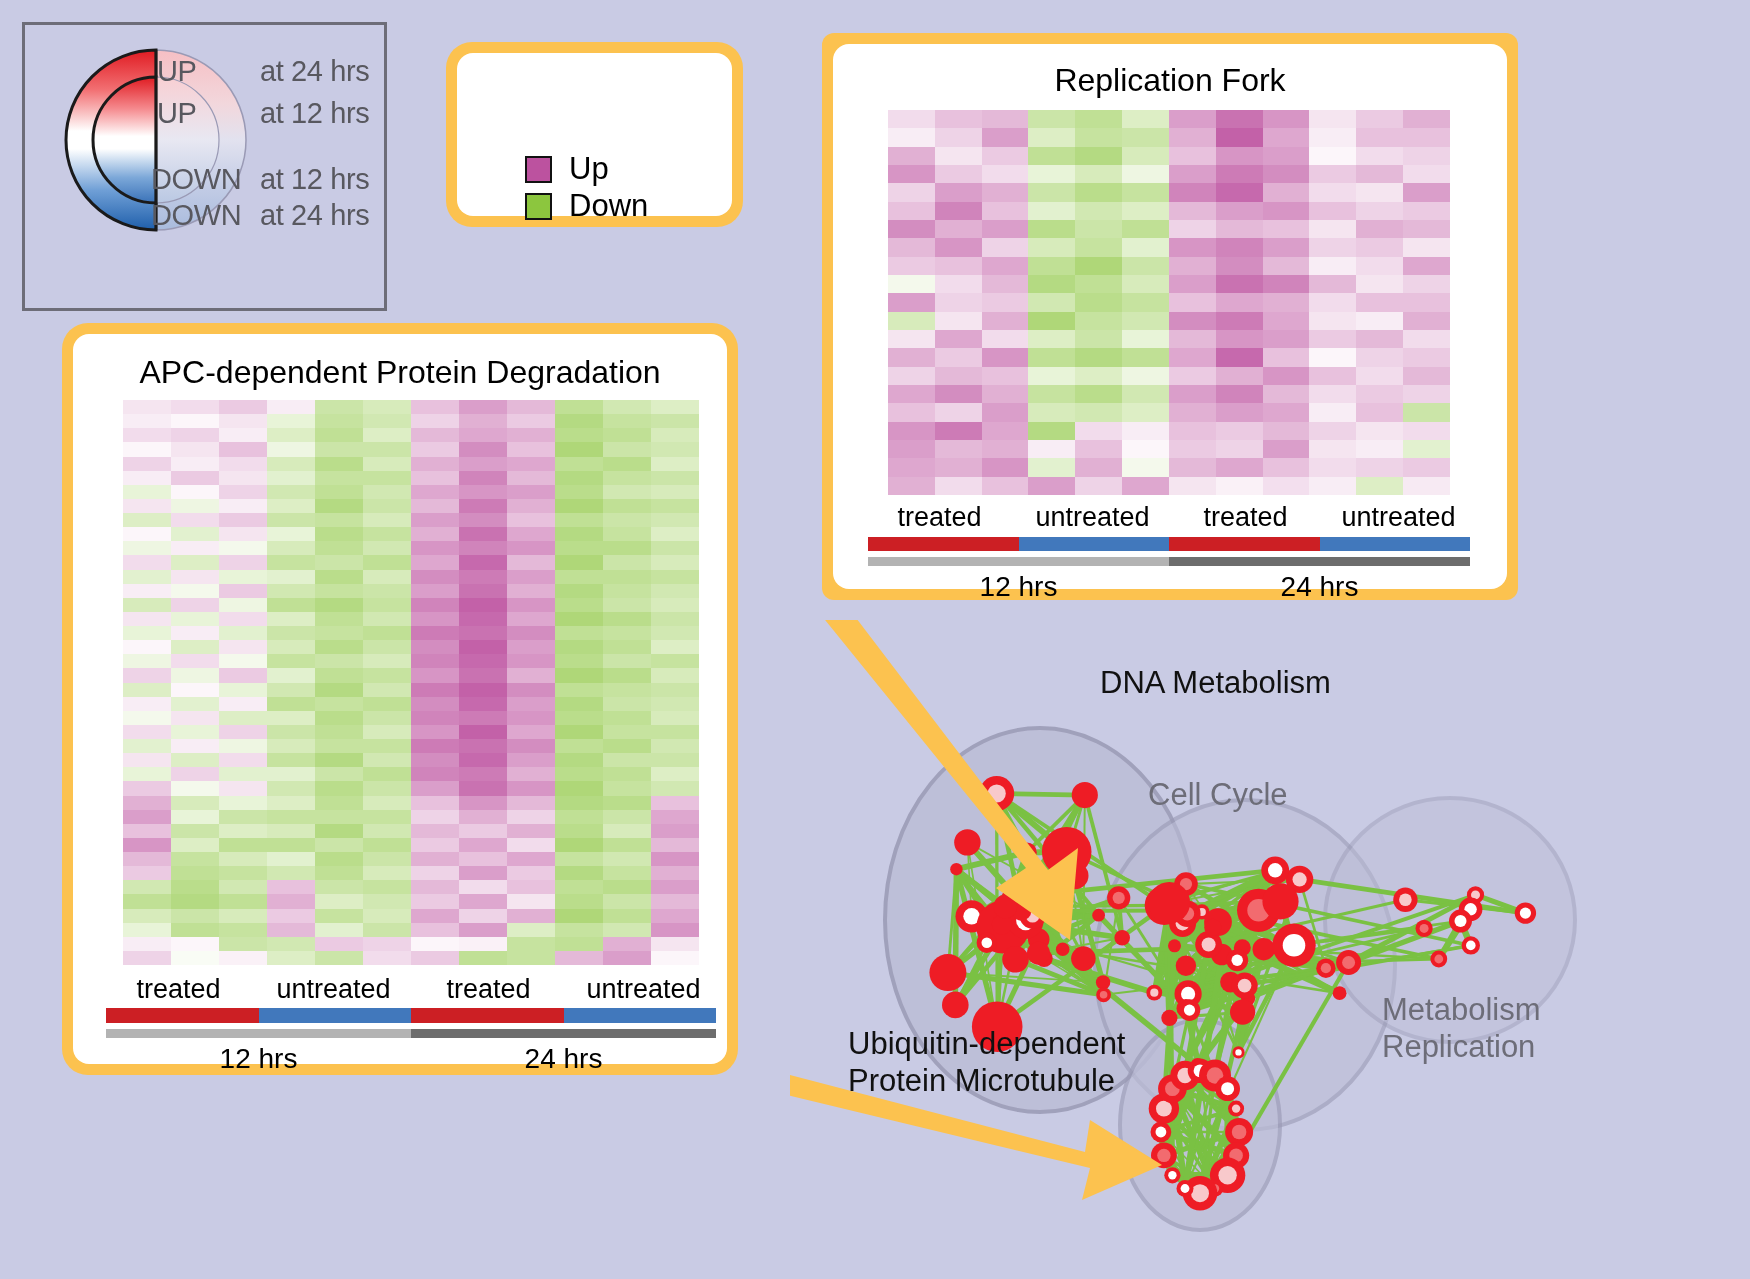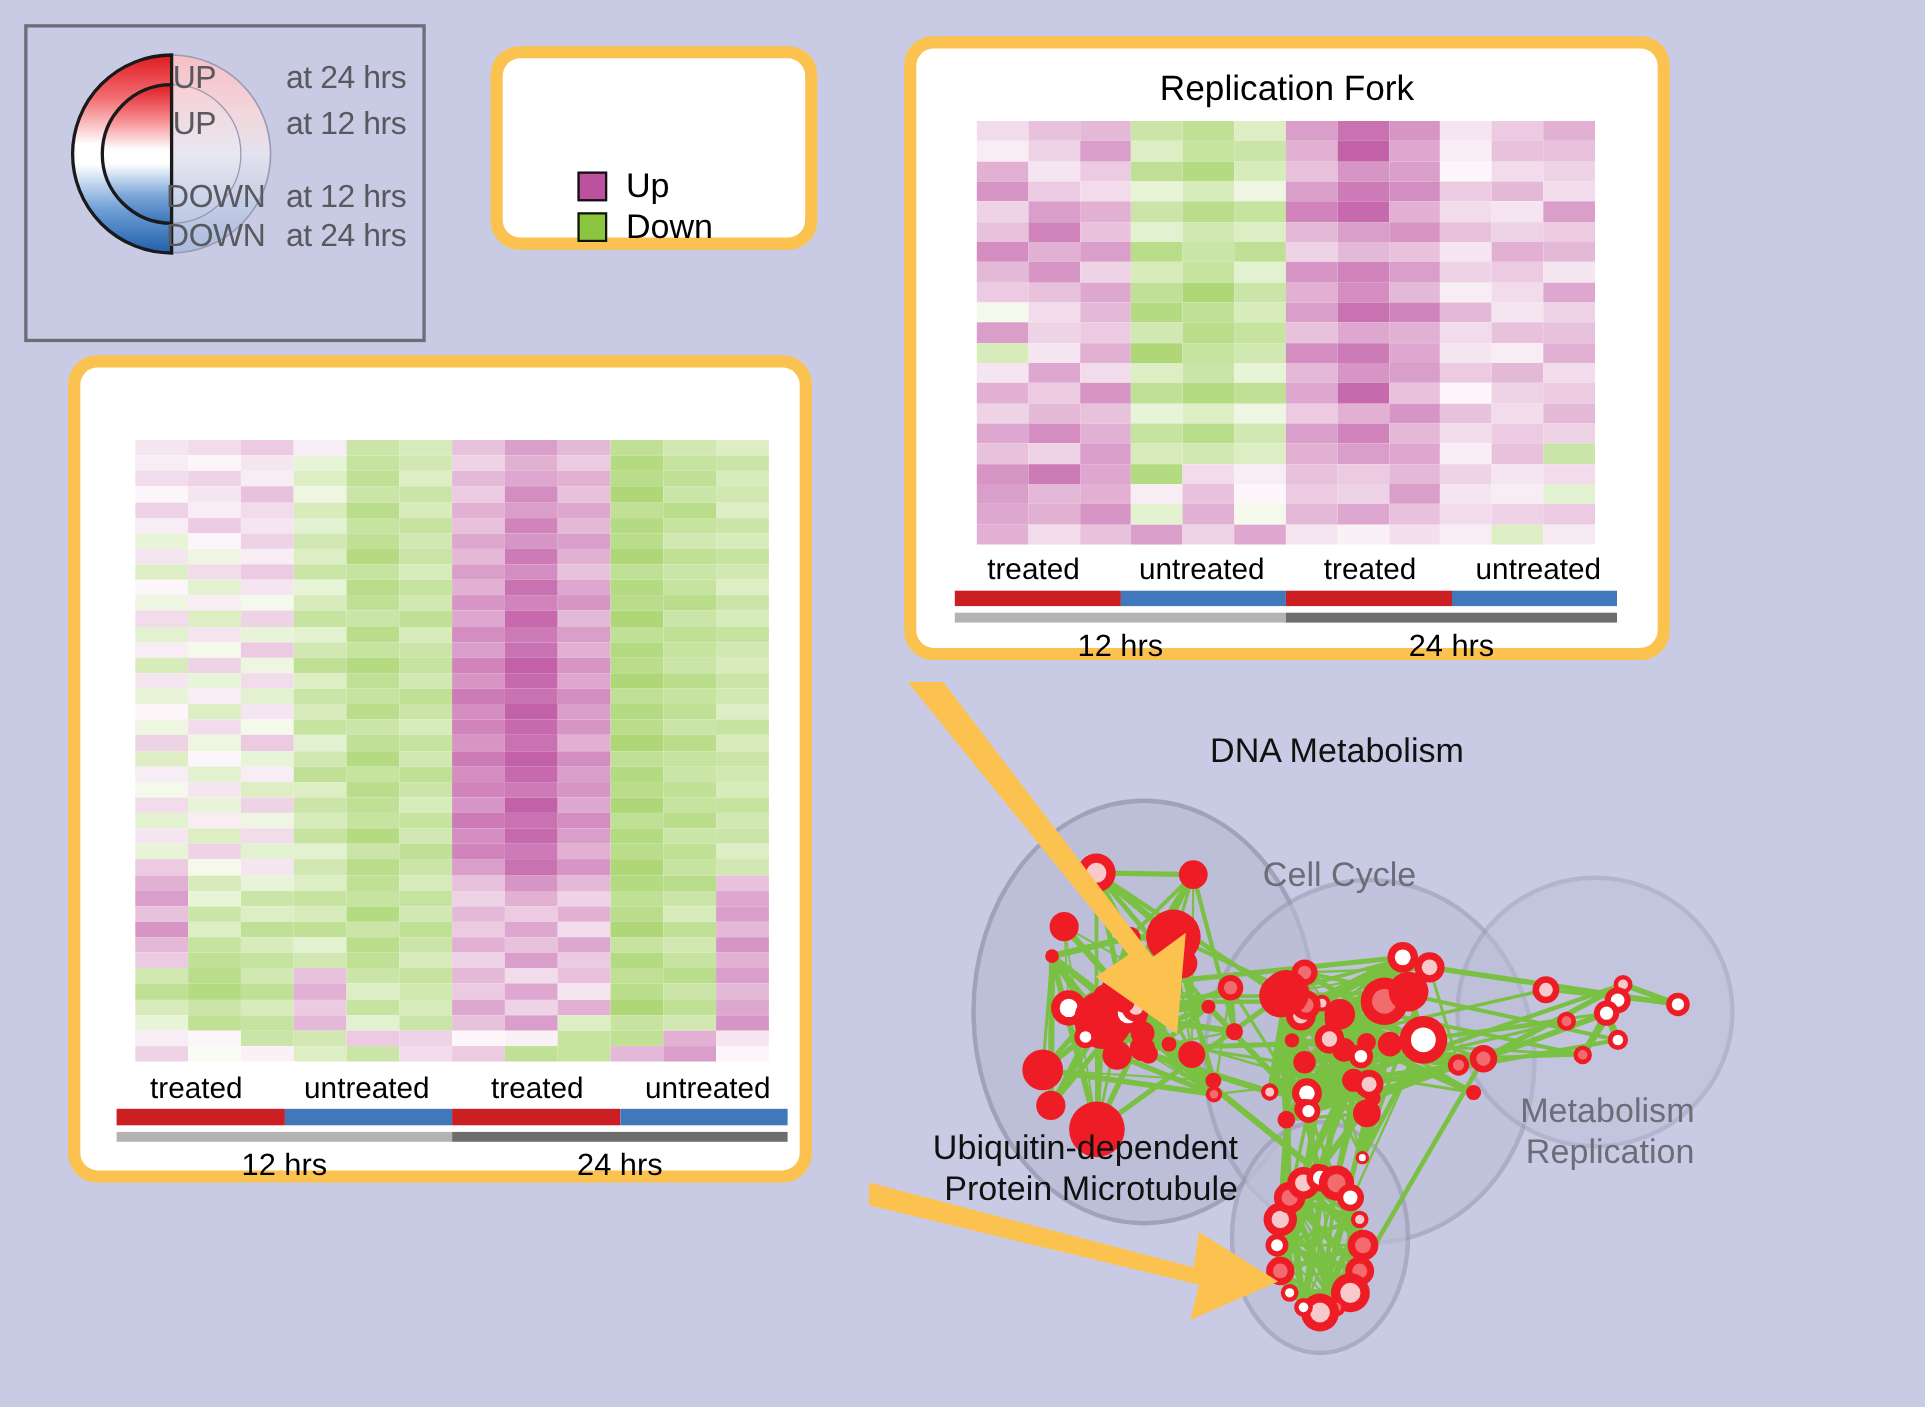--- a/index.html
+++ b/index.html
@@ -54,21 +54,21 @@
     position:absolute;left:0;top:16px;width:100%;
     text-align:center;font-size:31px;color:#000;line-height:1.18;
   }
   .legend-row{
     position:absolute;left:68px;display:flex;align-items:center;gap:17px;
   }
   .legend-sw{width:27px;height:27px;border:2px solid #111;box-sizing:border-box;}
   .legend-lbl{font-size:31px;color:#000;}
 
   
-  #fork-panel{left:822px;top:33px;width:696px;height:567px;}
+  #fork-panel{left:822px;top:33px;width:696px;height:567px;border-radius:12px;}
   #apc-panel{left:62px;top:323px;width:676px;height:752px;}
 
   .hm-title{
     position:absolute;left:0;width:100%;text-align:center;
     font-size:32px;color:#000;
   }
   .heat{position:absolute;display:flex;flex-direction:column;}
   .heat-row{display:flex;flex:1 1 auto;}
   .heat-cell{flex:1 1 auto;}
 
@@ -77,21 +77,21 @@
   .cond-labels > div{flex:1 1 0;text-align:center;font-size:27px;color:#000;}
   .cond-bar{position:absolute;display:flex;}
   .cond-bar > div{flex:1 1 0;height:100%;}
   .time-bar{position:absolute;display:flex;}
   .time-bar > div{flex:1 1 0;height:100%;}
   .time-labels{position:absolute;display:flex;}
   .time-labels > div{flex:1 1 0;text-align:center;font-size:28px;color:#000;}
 
   
   #network{position:absolute;left:790px;top:620px;width:960px;height:659px;}
-  .net-label{position:absolute;white-space:nowrap;text-align:right;}
+  .net-label{position:absolute;white-space:nowrap;}
   #lbl-dna{left:310px;top:45px;font-size:31px;color:#111;}
   #lbl-cc{left:358px;top:157px;font-size:31px;color:#6d6d78;}
   #lbl-mt{left:592px;top:371px;font-size:31px;color:#6d6d78;line-height:1.2;}
   #lbl-ub{left:58px;top:405px;font-size:31px;color:#111;line-height:1.2;}
 </style>
 </head>
 <body>
 
 <div class="stage">
 
@@ -483,20 +483,21 @@
         </div>
       <div class="time-labels" id="fork-time-lbl" style="left:35px;top:527px;width:602px;">
           <div>12 hrs</div>
           <div>24 hrs</div>
         </div>
     </div>
   </div>
 
   <div class="panel" id="apc-panel">
     <div class="panel-inner">
+      <div class="hm-title" style="top:20px;">APC-dependent Protein Degradation</div>
       <div class="heat" id="heat-apc" style="left:50px;top:66px;width:576px;height:565px;">
           <div class="heat-row">
             <div class="heat-cell" style="background: rgb(245, 229, 240);"></div>
             <div class="heat-cell" style="background: rgb(242, 220, 236);"></div>
             <div class="heat-cell" style="background: rgb(235, 202, 226);"></div>
             <div class="heat-cell" style="background: rgb(248, 237, 245);"></div>
             <div class="heat-cell" style="background: rgb(203, 229, 168);"></div>
             <div class="heat-cell" style="background: rgb(215, 235, 187);"></div>
             <div class="heat-cell" style="background: rgb(232, 193, 221);"></div>
             <div class="heat-cell" style="background: rgb(218, 158, 202);"></div>

